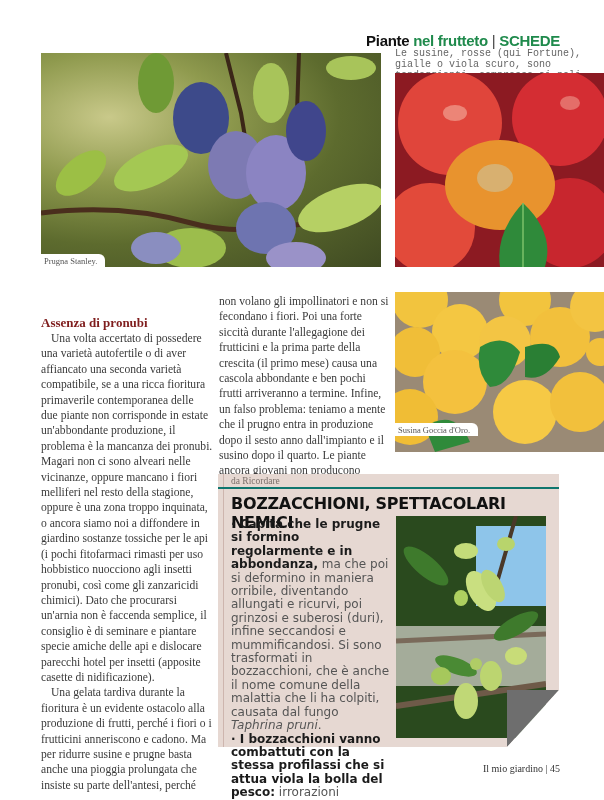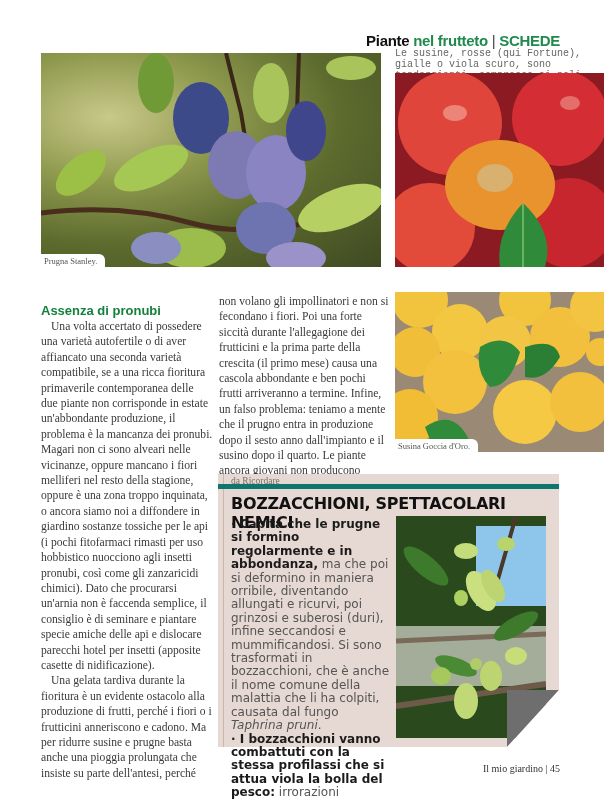--- a/index.html
+++ b/index.html
@@ -6,25 +6,25 @@
   body { width: 604px; height: 800px; background: #ffffff; position: relative; overflow: hidden; font-family: "DejaVu Serif", serif; color: #2a2a2a; }
   .header { position: absolute; top: 20px; right: 44px; font-family: Liberation Sans, sans-serif; font-weight: bold; font-size: 15px; letter-spacing: -0.3px; margin-top: 12px; }
   .header .k1 { color: #111; }
   .header .k2 { color: #1f8a4c; }
   .header .sep { color: #444; font-weight: normal; }
   .photo { position: absolute; overflow: hidden; }
   .caption { position: absolute; font-family: "Liberation Serif", serif; font-size: 8.5px; color: #555; background: #fff; padding: 2px 8px 1px 3px; border-top-right-radius: 6px; }
   .top-caption { position: absolute; left: 395px; top: 48px; width: 205px; font-family: Liberation Mono, monospace; font-size: 10px; line-height: 11px; color: #666; }
   .col { position: absolute; font-family: "Liberation Serif", serif; font-size: 11.6px; line-height: 15.4px; color: #3a3a3a; }
   .col p { text-align: left; }
-  .col h3 { font-family: Liberation Sans, sans-serif; font-size: 13px; font-weight: bold; color: #15803d; margin: 8px 0 0 0; line-height: 17px; }
+  .col h3 { font-family: Liberation Serif, serif; font-size: 13px; font-weight: bold; color: #7f1d1d; margin: 20px 0 0 0; line-height: 17px; }
   .col .indent { text-indent: 10px; }
   .endmark { display: inline-block; width: 6px; height: 6px; background: #1f8a4c; border-radius: 50%; margin-left: 3px; vertical-align: middle; }
   .box { position: absolute; left: 218px; top: 474px; width: 341px; height: 273px; background: #e6d8d2; }
-  .box-label { position: absolute; left: 0; top: 0; width: 341px; height: 15px; border-bottom: 5px solid #0f766e; font-family: "Liberation Serif", serif; font-size: 9.5px; color: #7a6f6a; padding-left: 13px; line-height: 15px; }
+  .box-label { position: absolute; left: 0; top: 0; width: 341px; height: 15px; border-bottom: 2px solid #0f766e; font-family: "Liberation Serif", serif; font-size: 9.5px; color: #7a6f6a; padding-left: 13px; line-height: 15px; }
   .box-rule { position: absolute; left: 5px; top: 0; width: 1px; height: 273px; background: #cdb5ae; }
   .box-title { position: absolute; left: 13px; top: 20px; font-family: "DejaVu Sans", sans-serif; font-weight: bold; font-size: 16px; color: #111; letter-spacing: -0.3px; }
   .box-text { position: absolute; left: 13px; top: 44px; width: 162px; font-family: "DejaVu Sans", sans-serif; font-size: 12px; line-height: 13.4px; color: #555; }
   .box-text b { color: #1b1b1b; }
   .box-photo { position: absolute; left: 178px; top: 42px; width: 150px; height: 222px; overflow: hidden; }
   .fold { position: absolute; left: 507px; top: 690px; width: 52px; height: 57px; }
   .footer { position: absolute; right: 44px; top: 763px; font-family: "Liberation Serif", serif; font-size: 10px; color: #333; }
 </style>
 </head>
 <body>
@@ -89,21 +89,21 @@
     <circle cx="110" cy="50" r="26" fill="#f3c544"></circle>
     <circle cx="165" cy="45" r="30" fill="#f2c03c"></circle>
     <circle cx="200" cy="15" r="25" fill="#f3c442"></circle>
     <circle cx="130" cy="120" r="32" fill="#f6c945"></circle>
     <circle cx="185" cy="110" r="30" fill="#f2c03c"></circle>
     <circle cx="205" cy="60" r="14" fill="#f2c03c"></circle>
     <path d="M85 55 Q110 40 125 60 Q115 95 95 95 Q80 80 85 55 Z" fill="#2f8a3a"></path>
     <path d="M130 55 Q160 45 165 65 Q150 90 130 85 Z" fill="#2a7f34"></path>
     <path d="M30 135 Q60 115 75 150 L40 160 Z" fill="#2f8a3a"></path>
   </svg>
-  <div class="caption" style="left:0; bottom:0;">Susina Goccia d'Oro.</div>
+  <div class="caption" style="left:0; bottom:16px;">Susina Goccia d'Oro.</div>
 </div>
 
 <div class="col" style="left:41px; top:294px; width:172px;">
   <h3>Assenza di pronubi</h3>
   <p class="indent">Una volta accertato di possedere una varietà autofertile o di aver affiancato una seconda varietà compatibile, se a una ricca fioritura primaverile contemporanea delle due piante non corrisponde in estate un'abbondante produzione, il problema è la mancanza dei pronubi. Magari non ci sono alveari nelle vicinanze, oppure mancano i fiori melliferi nel resto della stagione, oppure è una zona troppo inquinata, o ancora siamo noi a diffondere in giardino sostanze tossiche per le api (i pochi fitofarmaci rimasti per uso hobbistico nuocciono agli insetti pronubi, così come gli zanzaricidi chimici). Dato che procurarsi un'arnia non è faccenda semplice, il consiglio è di seminare e piantare specie amiche delle api e dislocare parecchi hotel per insetti (apposite casette di nidificazione).</p>
   <p class="indent">Una gelata tardiva durante la fioritura è un evidente ostacolo alla produzione di frutti, perché i fiori o i frutticini anneriscono e cadono. Ma per ridurre susine e prugne basta anche una pioggia prolungata che insiste su parte dell'antesi, perché</p>
 </div>
 
 <div class="col" style="left:219px; top:294px; width:170px;">
   <p><span>non volano gli impollinatori e non si fecondano i fiori. Poi una forte siccità durante l'allegagione dei frutticini e la prima parte della crescita (il primo mese) causa una cascola abbondante e ben pochi frutti arriveranno a termine. Infine, un falso problema: teniamo a mente che il prugno entra in produzione dopo il sesto anno dall'impianto e il susino dopo il quarto. Le piante ancora giovani non producono neppure un frutto.</span><span class="endmark"></span></p>

